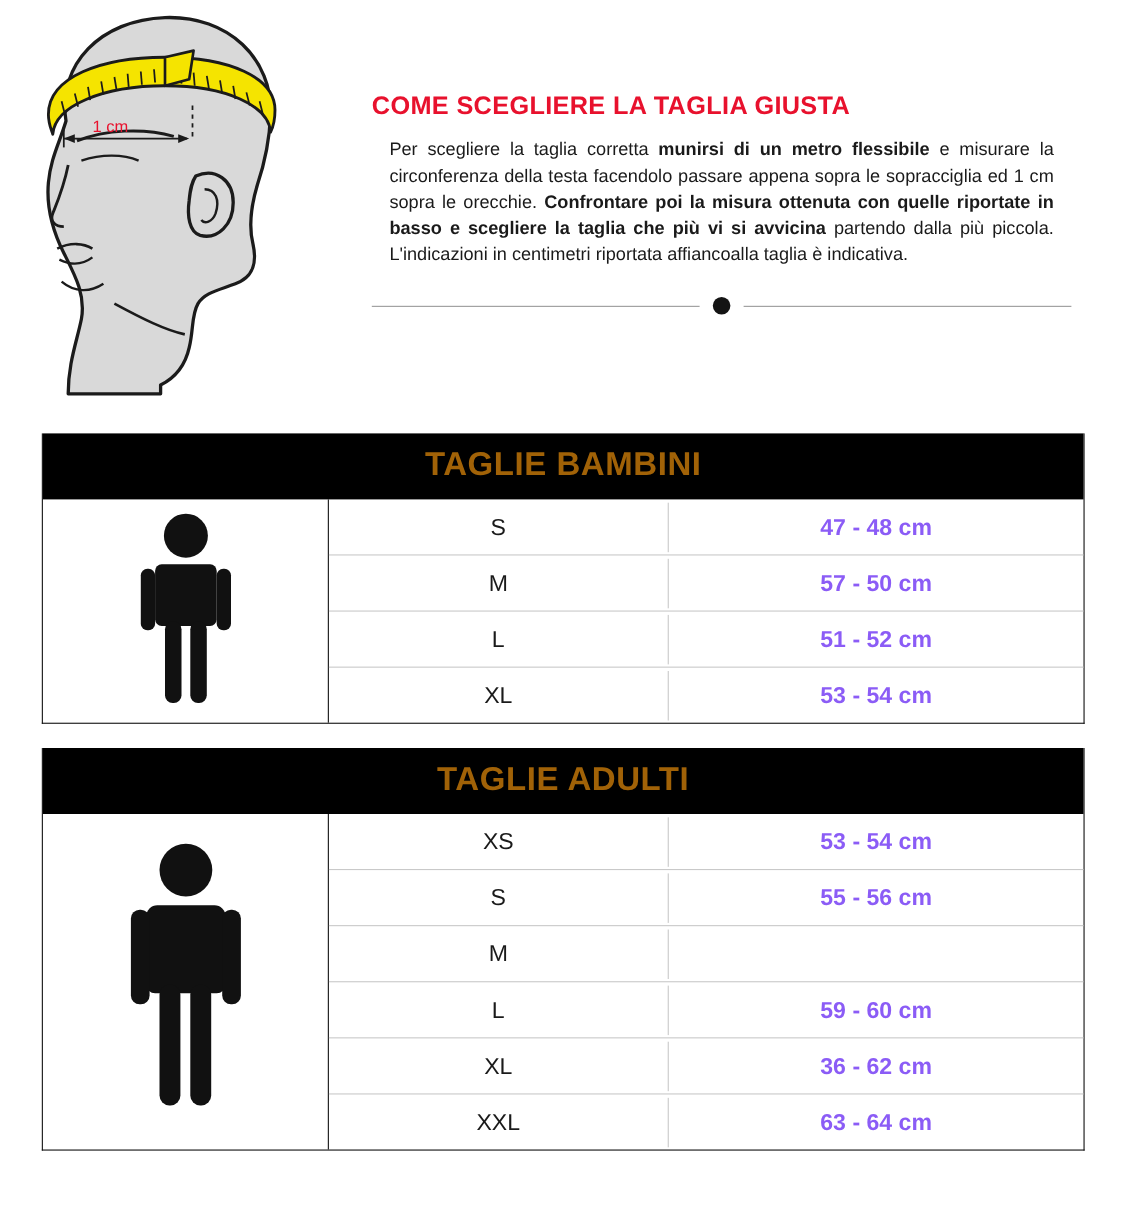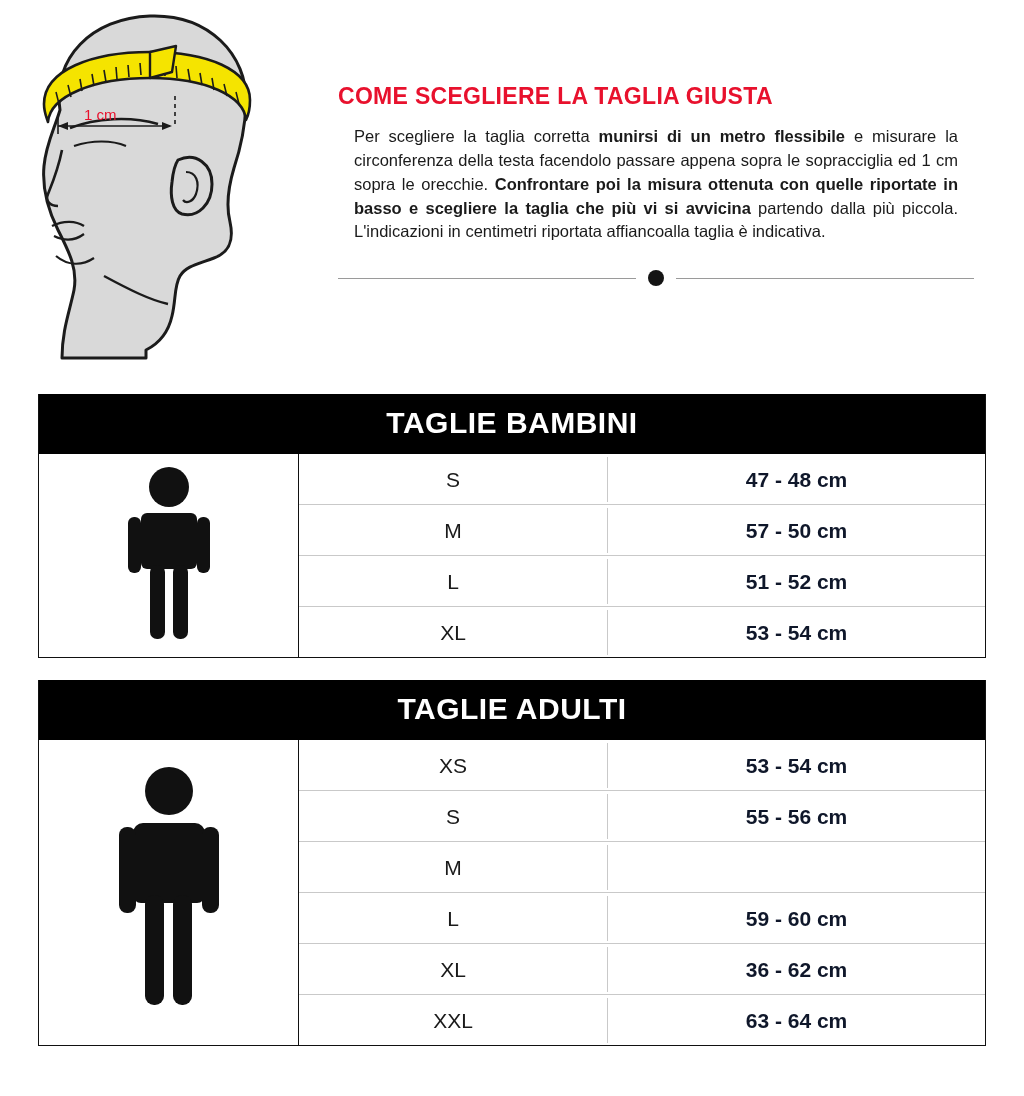--- a/index.html
+++ b/index.html
@@ -79,21 +79,21 @@
 
   
   .table-block {
     margin: 0 38px 0 38px;
     border: 1px solid #111;
     border-top: none;
     box-sizing: border-box;
   }
   .table-title {
     background: #000000;
-    color: #ffffff;
+    color: #a16207;
     text-align: center;
     font-size: 30px;
     font-weight: bold;
     letter-spacing: 0.5px;
     padding: 14px 0 16px 0;
     line-height: 1;
   }
   .table-body {
     display: flex;
   }
@@ -125,21 +125,21 @@
     color: #1a1a1a;
     border-right: 1px solid #c9c9c9;
     line-height: 1;
     padding: 12px 0;
   }
   .row .meas {
     flex: 1 1 auto;
     text-align: center;
     font-size: 21px;
     font-weight: bold;
-    color: #0f172a;
+    color: #8b5cf6;
     line-height: 1;
     padding: 12px 0;
   }
 
   .spacer-32 { height: 34px; }
   .spacer-22 { height: 22px; }
 </style>
 </head>
 <body>
 

